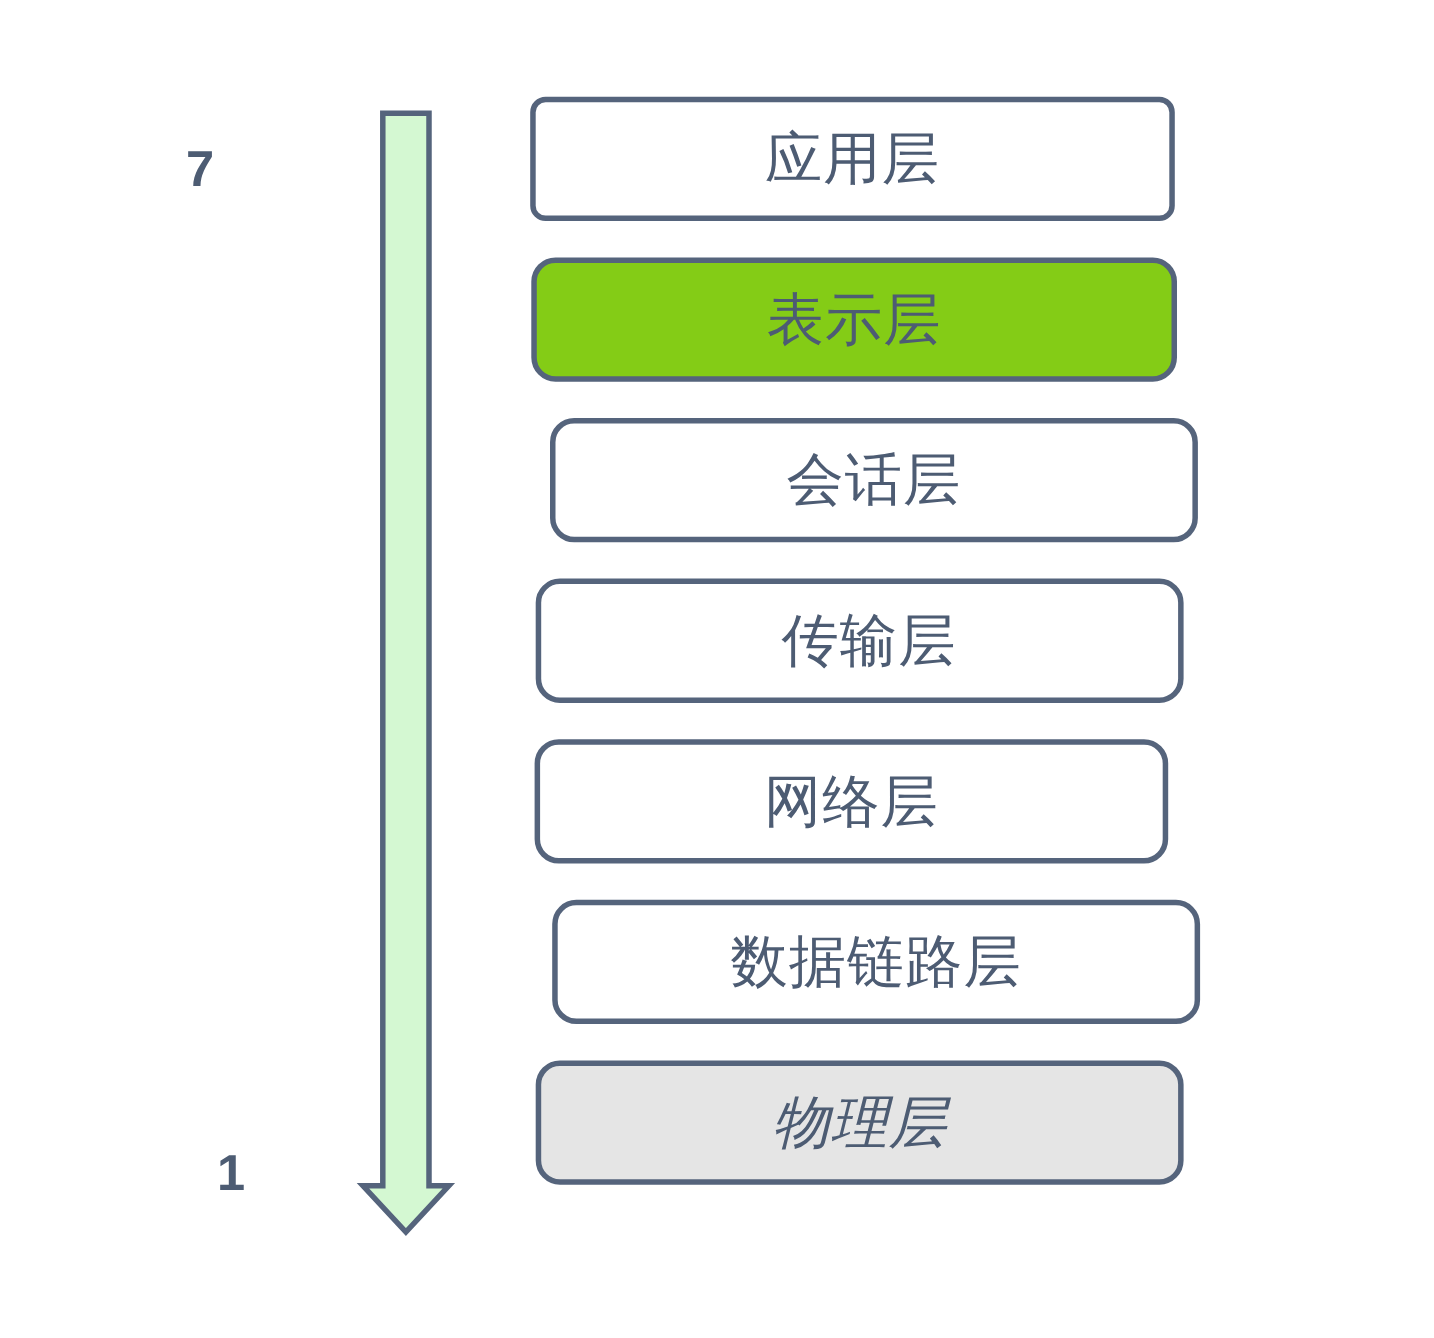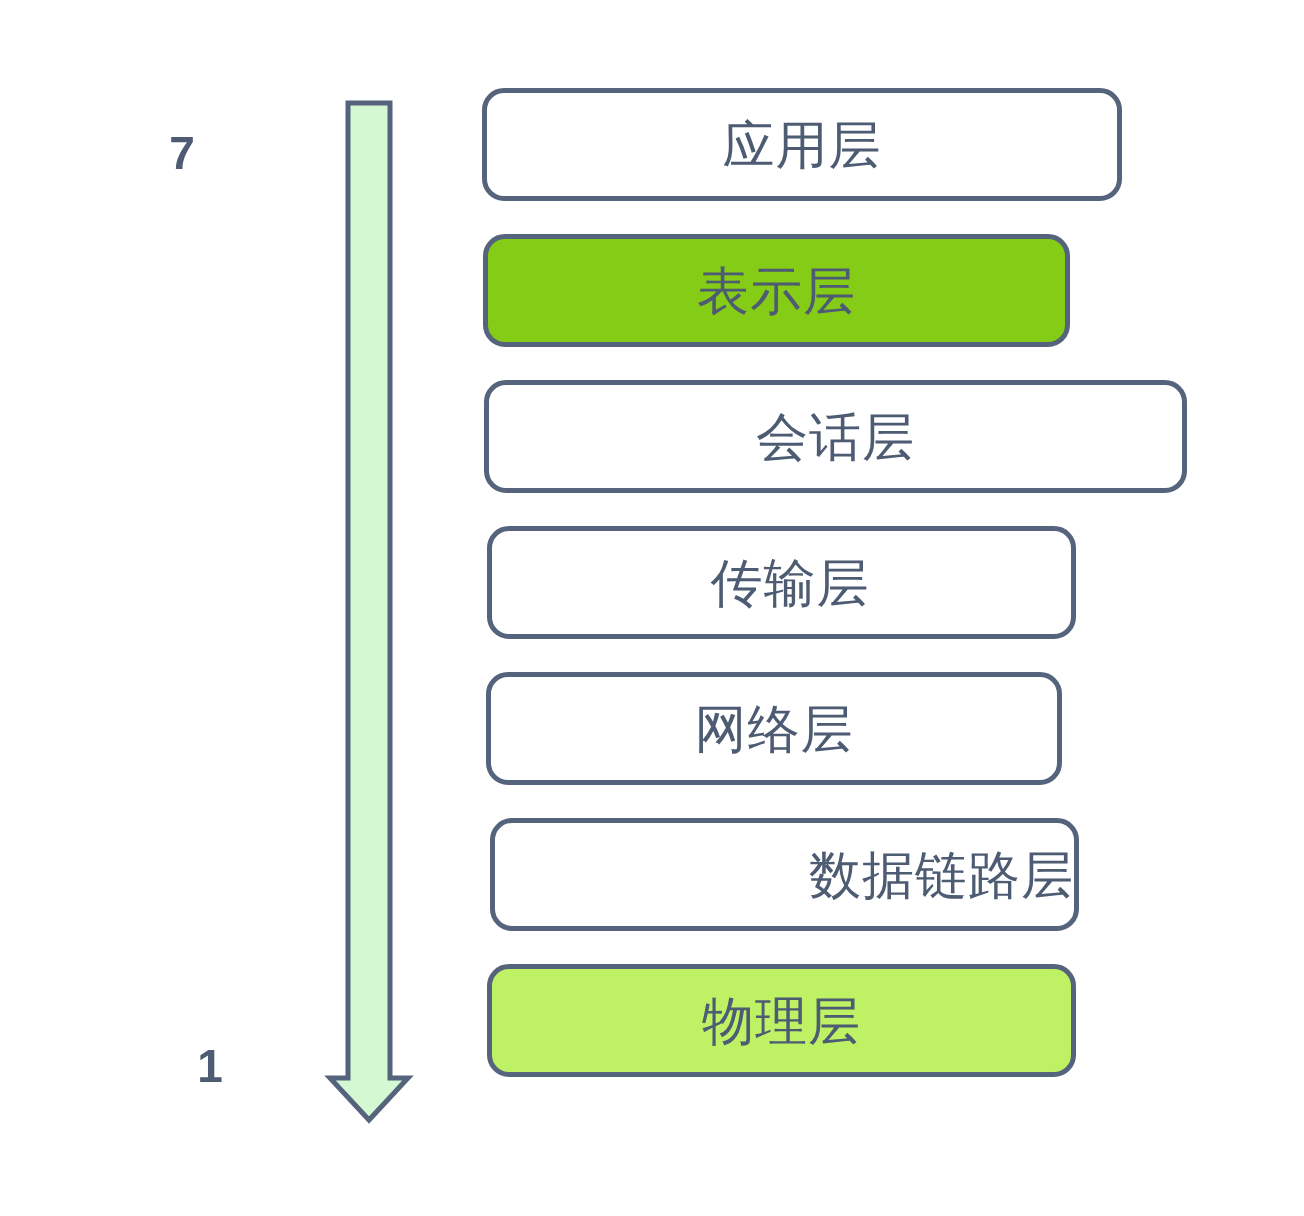--- a/index.html
+++ b/index.html
@@ -60,26 +60,26 @@
     border: 5px solid #55647c;
     border-radius: 22px;
     background: #ffffff;
     display: flex;
     align-items: center;
     justify-content: center;
   }
   .layer-box:last-child { margin-bottom: 0; }
 
   
-  .layer-box.shift-1 { margin-left: 0px;  width: 640px; }
+  .layer-box.shift-1 { margin-left: 0px;  width: 586px; border-radius: 14px; }
   .layer-box.shift-2 { margin-left: 1px;  width: 587px; }
-  .layer-box.shift-3 { margin-left: 2px;  width: 703px; }
+  .layer-box.shift-3 { margin-left: 18px;  width: 589px; }
   .layer-box.shift-4 { margin-left: 5px;  width: 589px; }
   .layer-box.shift-5 { margin-left: 4px;  width: 576px; }
-  .layer-box.shift-6 { margin-left: 8px;  width: 589px; justify-content: flex-end; }
+  .layer-box.shift-6 { margin-left: 20px;  width: 589px; }
   .layer-box.shift-7 { margin-left: 5px;  width: 589px; }
 
   .layer-label {
     font-family: "DejaVu Sans", "Liberation Sans", sans-serif;
     font-size: 52px;
     font-weight: 400;
     color: #4d5c73;
     letter-spacing: 1px;
     line-height: 1;
     white-space: nowrap;
@@ -117,18 +117,18 @@
     </div>
 
     <div class="layer-box shift-5" style="border-color: rgb(85, 100, 124); background: rgb(255, 255, 255);">
       <span class="layer-label" style="color: rgb(77, 92, 115);">网络层</span>
     </div>
 
     <div class="layer-box shift-6" style="border-color: rgb(85, 100, 124); background: rgb(255, 255, 255);">
       <span class="layer-label" style="color: rgb(77, 92, 115);">数据链路层</span>
     </div>
 
-    <div class="layer-box shift-7" style="border-color: rgb(85, 100, 124); background: #bef264;">
+    <div class="layer-box shift-7" style="border-color: rgb(85, 100, 124); background: #e5e5e5; font-style: italic;">
       <span class="layer-label" style="color: rgb(77, 92, 115);">物理层</span>
     </div>
 
   </div>
 </div>
 
 </body></html>

